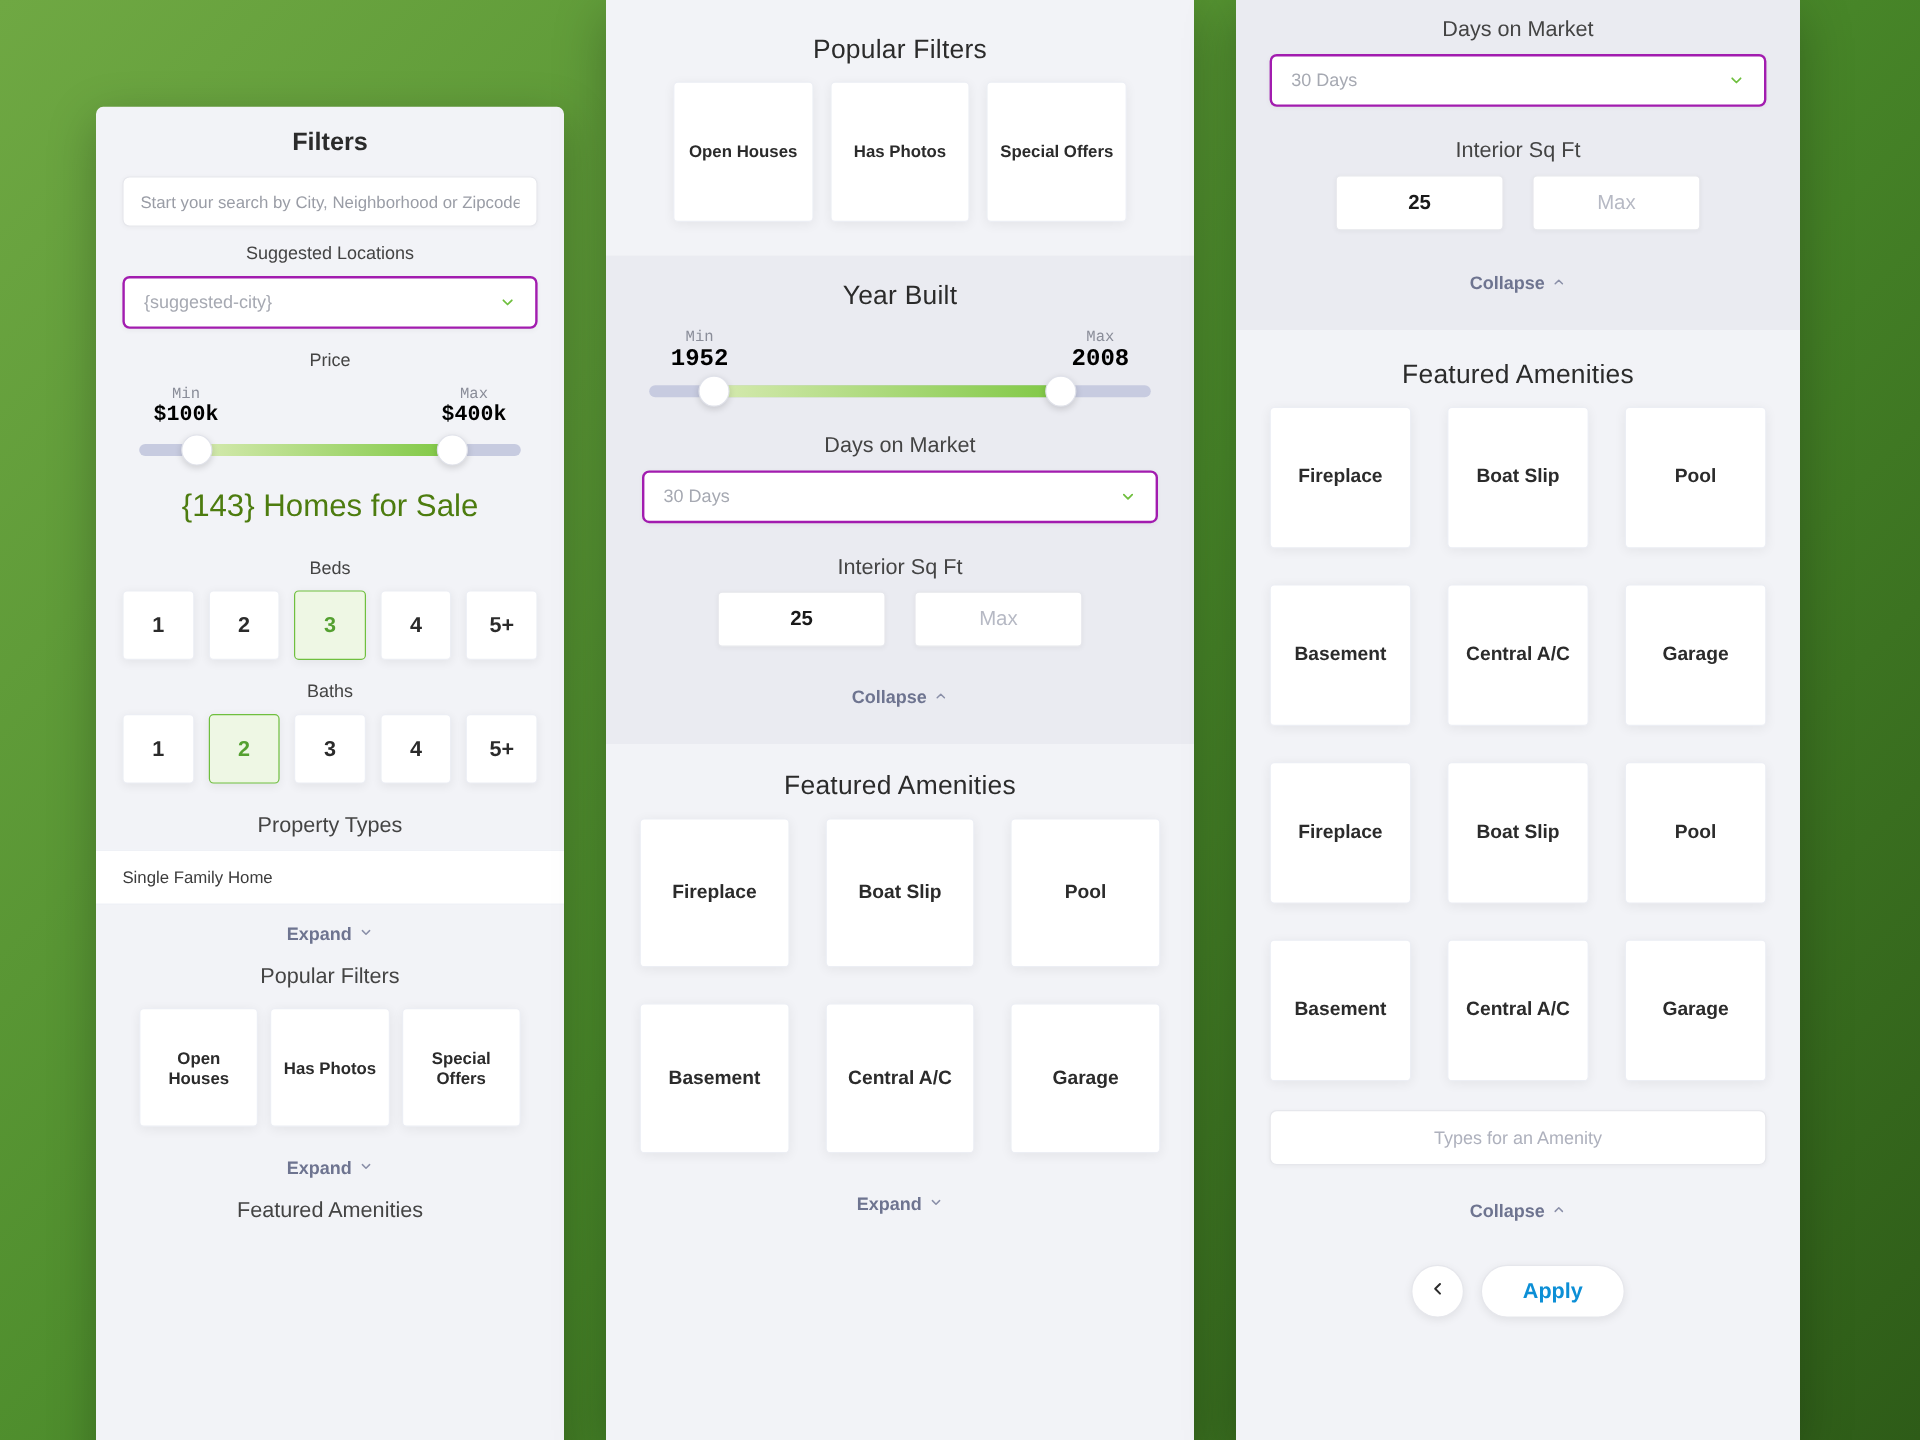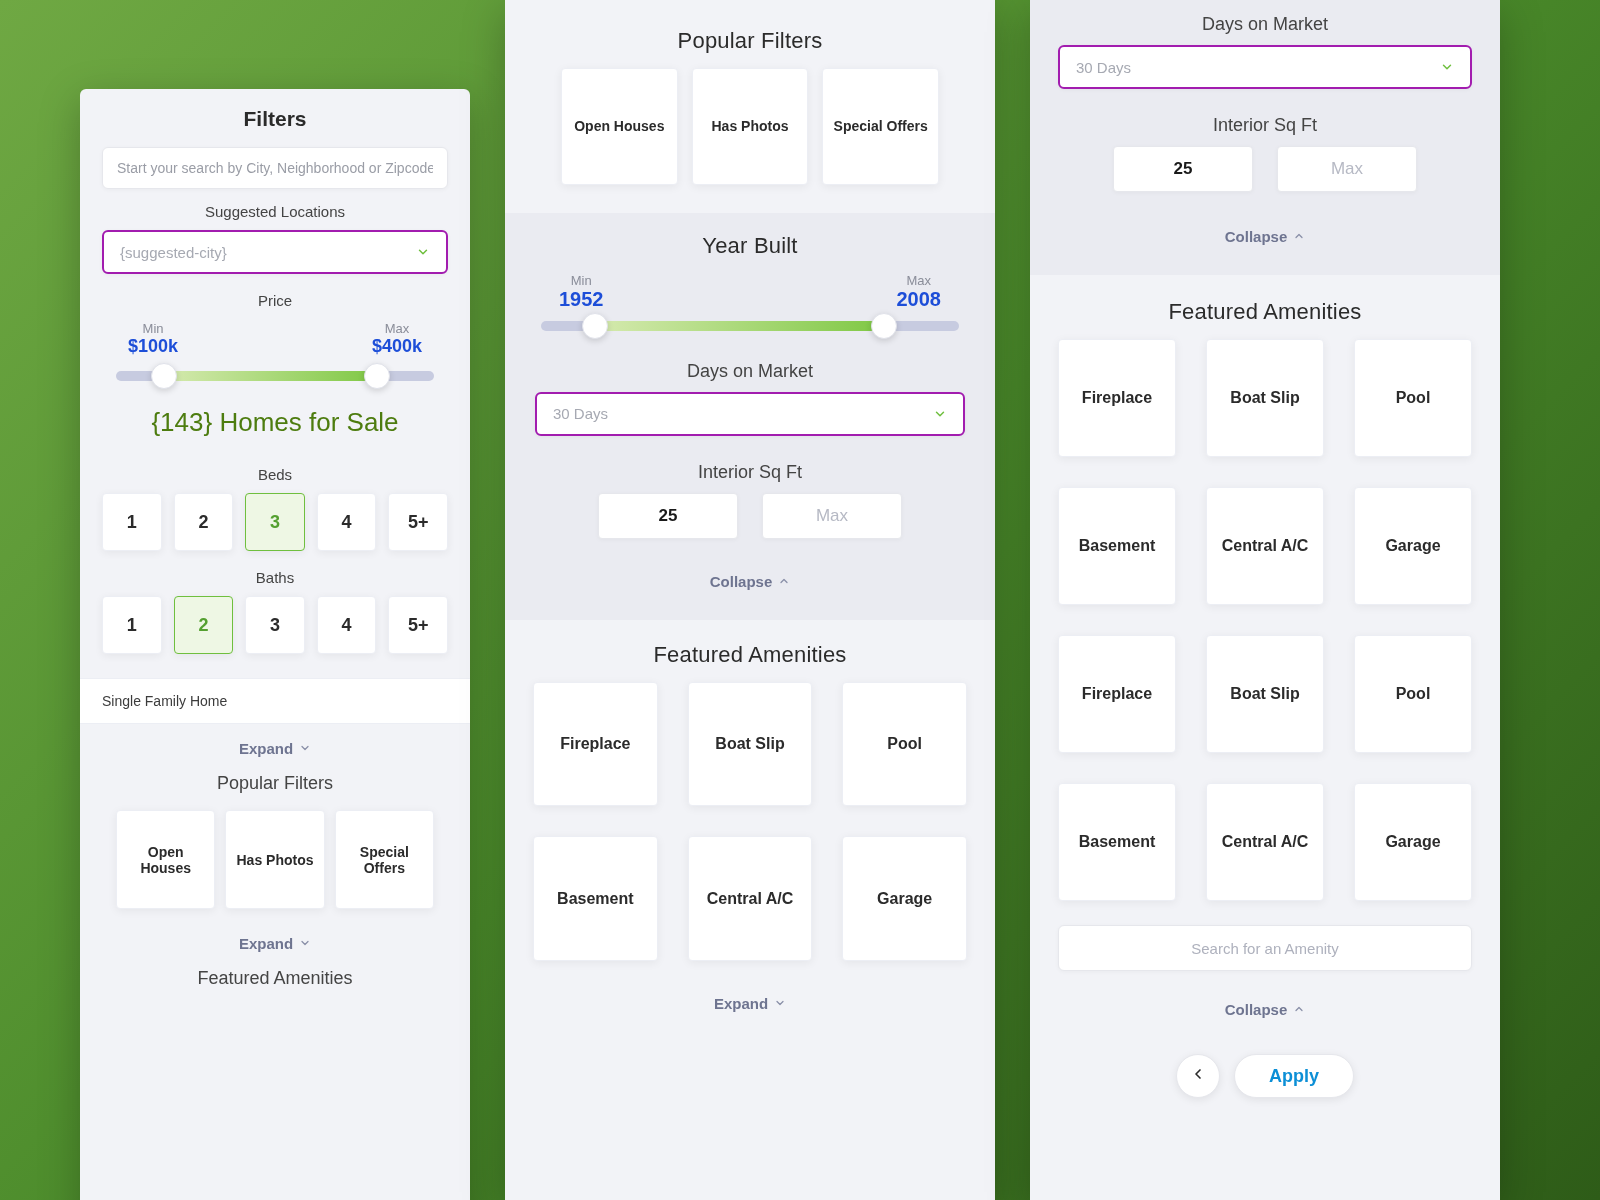--- a/index.html
+++ b/index.html
@@ -39,22 +39,22 @@
     justify-content: space-between; color: #a6a9b2; font-size: 15px;
     box-shadow: 0 1px 4px rgba(0,0,0,0.04);
   }
   .chevron-down {
     width: 14px; height: 14px; display: inline-block;
   }
   .chevron-down svg, .chevron-up svg { display: block; }
 
   .slider-wrap { padding: 2px 8px 4px; }
   .slider-labels { display: flex; justify-content: space-between; padding: 0 18px; }
-  .slider-col { text-align: center; }
-  .slider-val { font-size: 18px; font-weight: 700; color: #1d4ed8; }
+  .slider-col { text-align: center; font-family: Liberation Mono, monospace; }
+  .slider-val { font-size: 18px; font-weight: 700; color: #000000; }
   .slider-track {
     position: relative; height: 10px; border-radius: 5px;
     background: #c7cbe0; margin: 14px 6px 0;
   }
   .slider-fill {
     position: absolute; top: 0; bottom: 0;
     background: linear-gradient(90deg, #d6eab0, #7fc844);
     border-radius: 5px;
   }
   .slider-thumb {
@@ -177,20 +177,21 @@
     <div class="chip-row" id="baths-row">
         <div class="chip">1</div>
         <div class="chip selected">2</div>
         <div class="chip">3</div>
         <div class="chip">4</div>
         <div class="chip">5+</div>
       </div>
   </div>
 
   <div style="padding-top:6px">
+    <div class="label-sm" style="font-size:18px">Property Types</div>
     <div class="list-row">Single Family Home</div>
     <div class="toggle-link">
       <span>Expand</span>
       <span><svg width="12" height="12" viewBox="0 0 24 24">
             <path d="M6 9l6 6 6-6" fill="none" stroke="#8a8fa8" stroke-width="2.5" stroke-linecap="round" stroke-linejoin="round"></path>
           </svg></span>
     </div>
   </div>
 
   <div>
@@ -324,21 +325,21 @@
         <div class="tile large">Central A/C</div>
         <div class="tile large">Garage</div>
         <div class="tile large">Fireplace</div>
         <div class="tile large">Boat Slip</div>
         <div class="tile large">Pool</div>
         <div class="tile large">Basement</div>
         <div class="tile large">Central A/C</div>
         <div class="tile large">Garage</div>
       </div>
     <div class="amenity-search">
-      <span>Search for an Amenity</span>
+      <span>Types for an Amenity</span>
     </div>
     <div class="toggle-link" style="margin-top:14px">
       <span>Collapse</span>
       <span><svg width="12" height="12" viewBox="0 0 24 24">
             <path d="M6 15l6-6 6 6" fill="none" stroke="#8a8fa8" stroke-width="2.5" stroke-linecap="round" stroke-linejoin="round"></path>
           </svg></span>
     </div>
   </div>
 
   <div class="footer-row">

